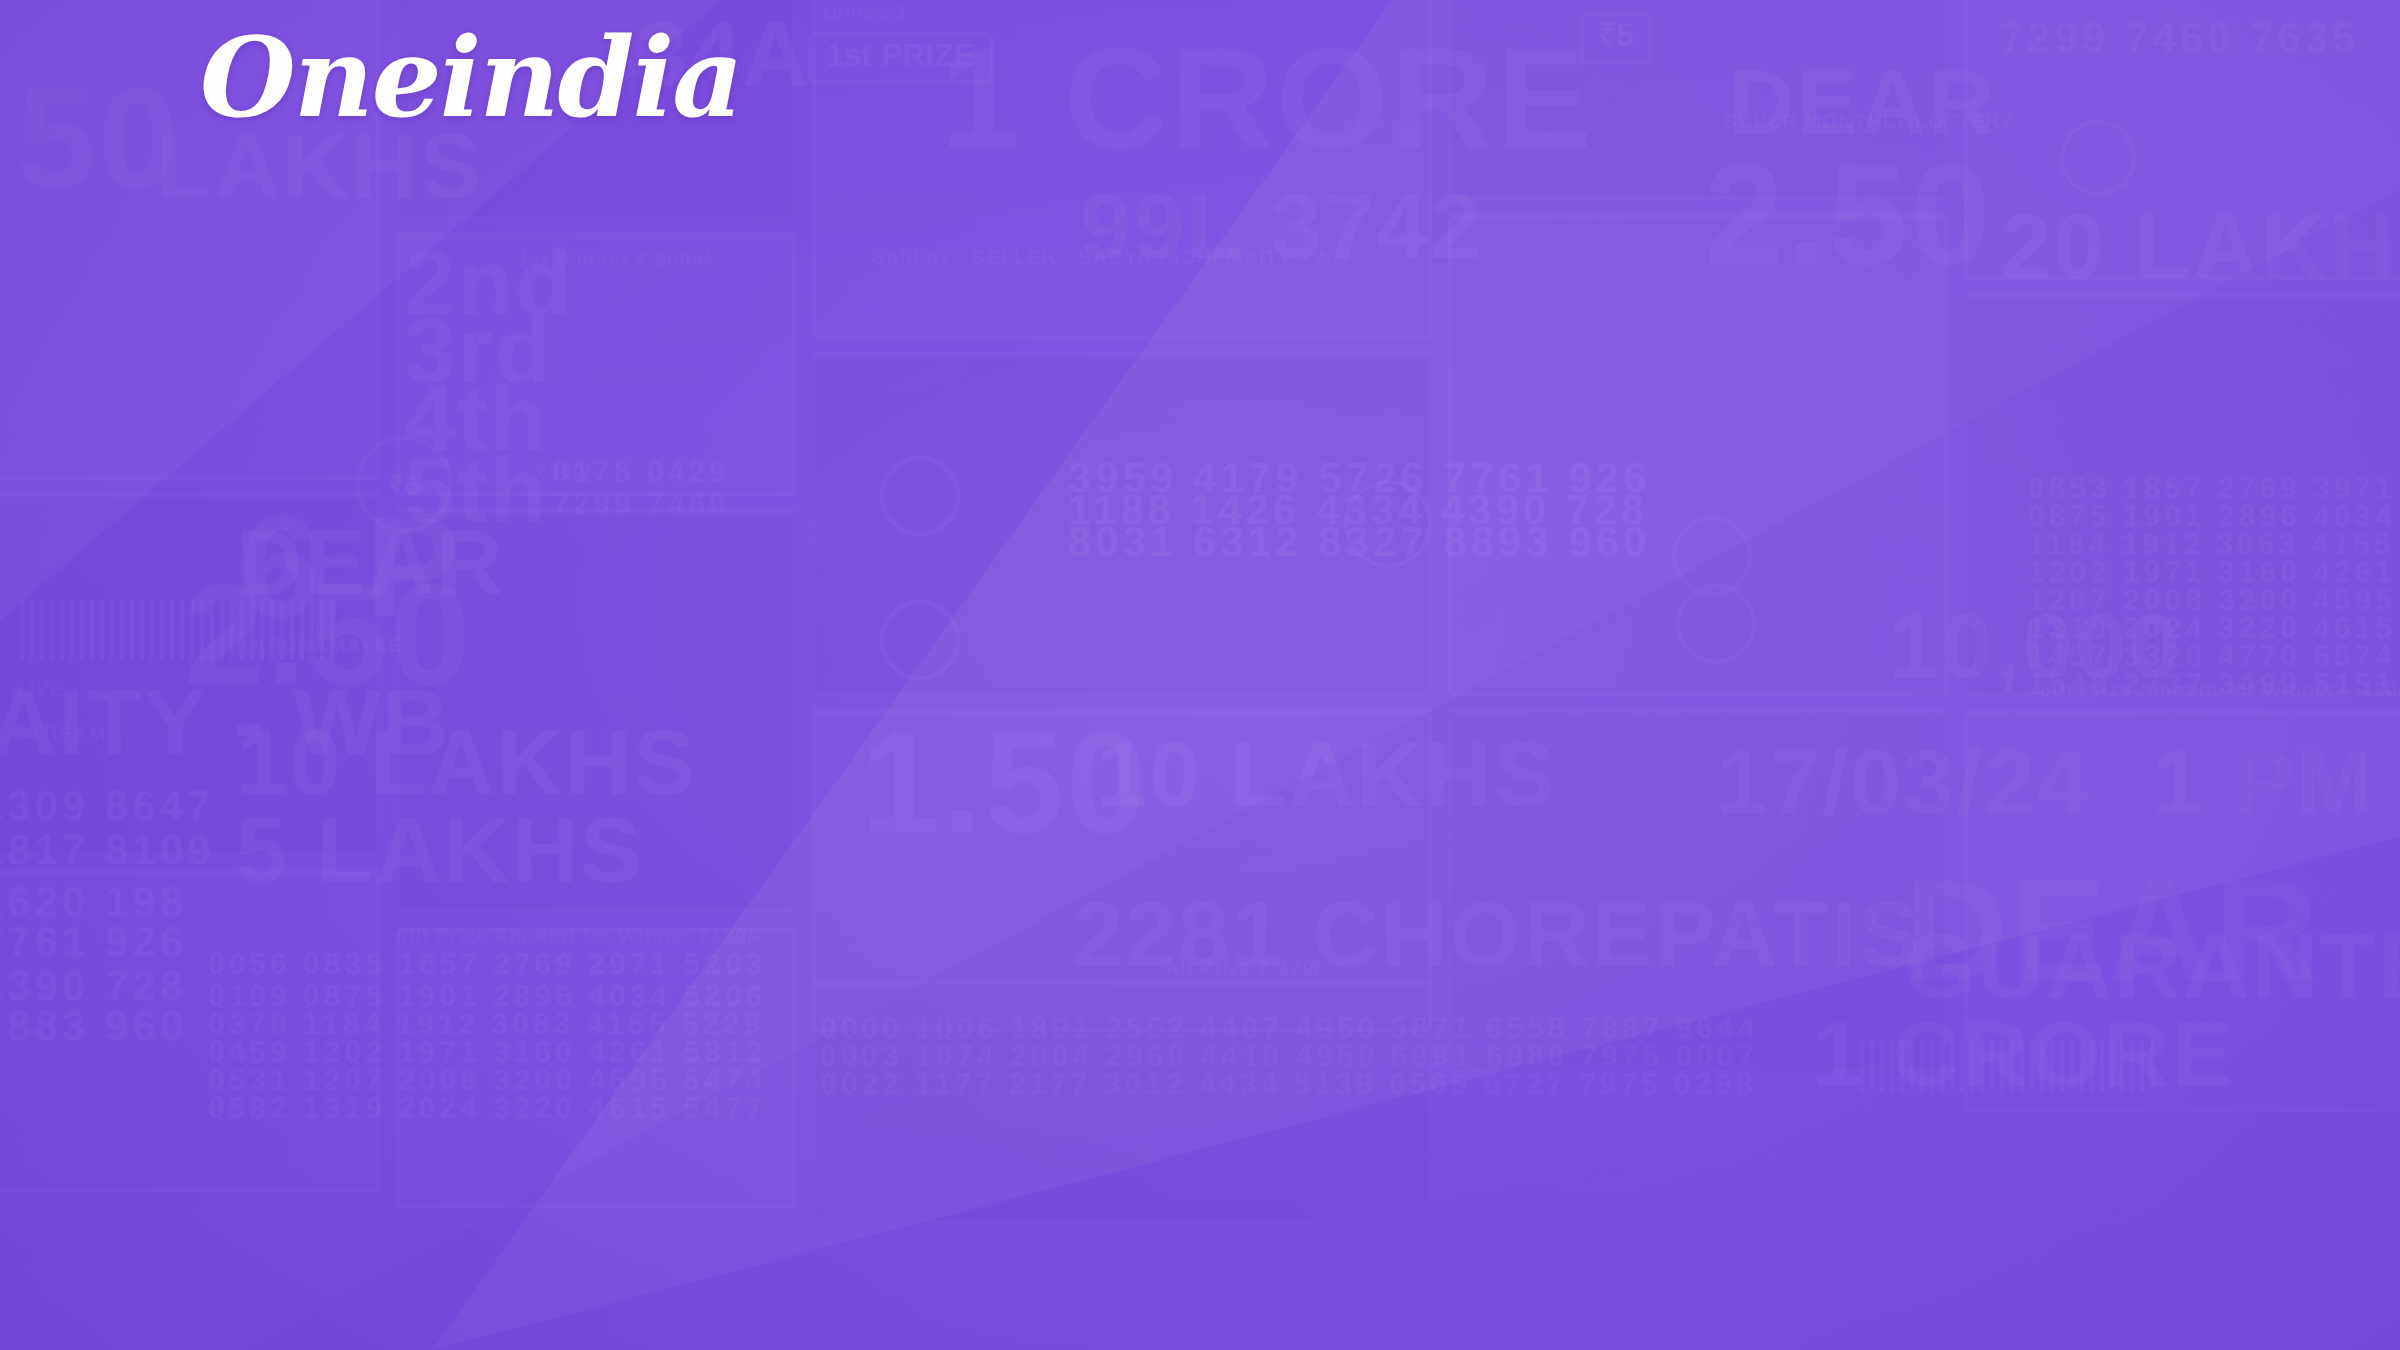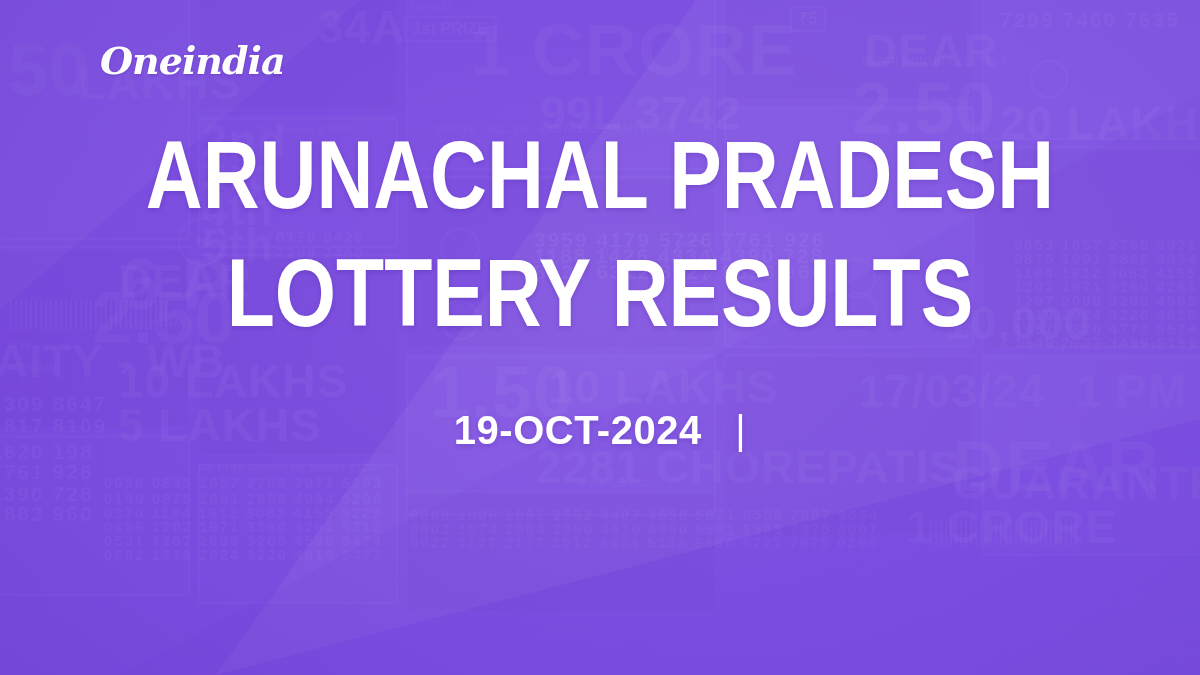--- a/index.html
+++ b/index.html
@@ -122,25 +122,25 @@
 
   
   .content {
     position:absolute;
     left:0; top:0; right:0;
     height:548px;
   }
 
   .logo {
     position:absolute;
-    left:100px; top:42px;
+    left:100px; top:11px;
     font-family:"DejaVu Serif", serif;
     font-style:italic;
     font-weight:bold;
-    font-size:38px;
+    font-size:55px;
     color:#fdfdfd;
     letter-spacing:-1px;
     line-height:1;
     text-shadow:0 1px 3px rgba(60,20,140,0.28);
   }
 
   .headline {
     position:absolute;
     left:0; right:0;
     top:128px;
@@ -324,26 +324,18 @@
   <div class="tint"></div>
   <div class="wedge-a"></div>
   <div class="wedge-b"></div>
   <div class="wedge-c"></div>
   <div class="vig"></div>
 
   <div class="content">
 
     <div class="logo">Oneindia</div>
 
-    <div class="headline">
-      <span class="hl-line l1">ARUNACHAL PRADESH</span>
-      <span class="hl-line l2">LOTTERY RESULTS</span>
-    </div>
-
-    <div class="date-row">
-      <span>19-OCT-2024</span>
-      <span class="sep">|</span>
-    </div>
+
 
   </div>
 
 
 </div>
 
 </body></html>

